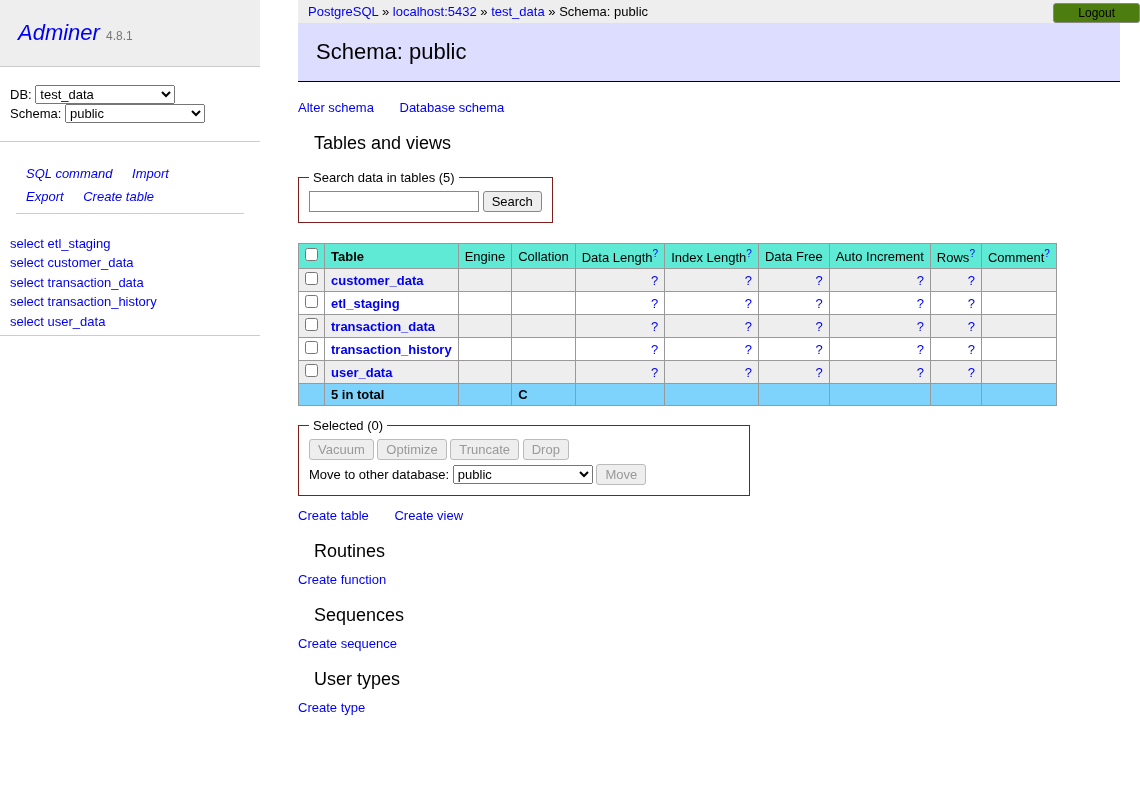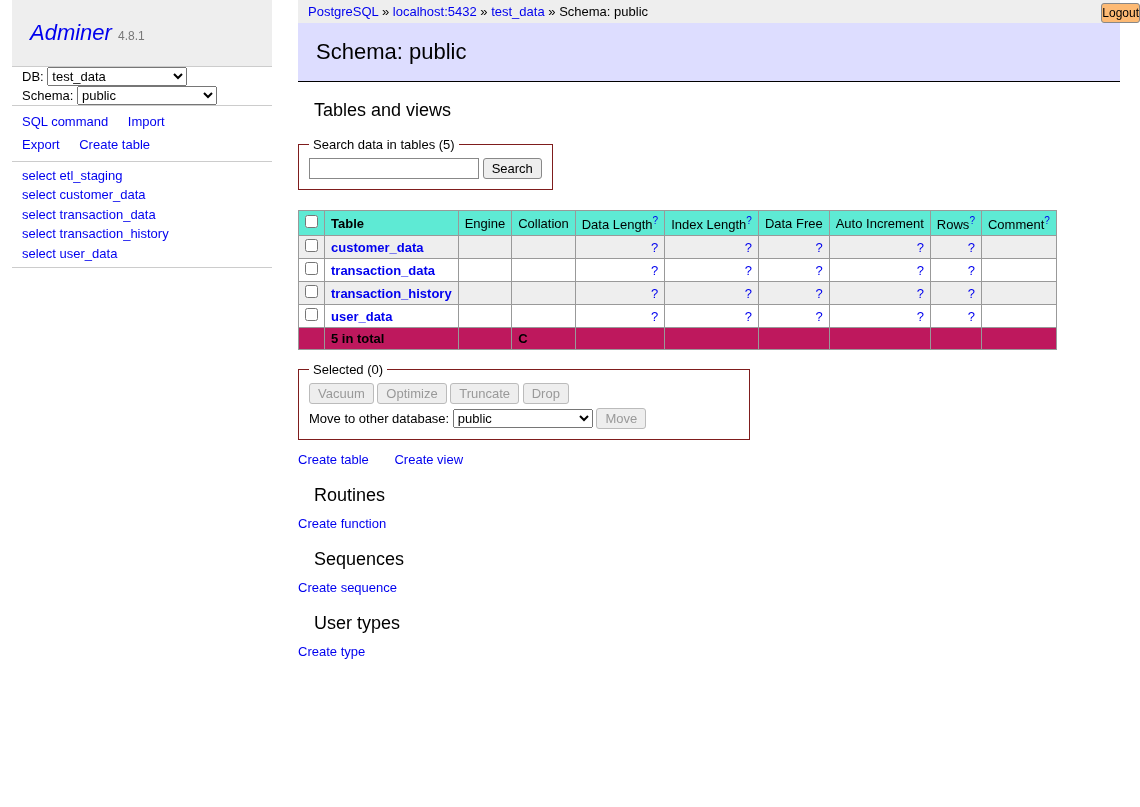--- a/index.html
+++ b/index.html
@@ -8,21 +8,21 @@
     padding: 0;
     font-family: Verdana, Arial, Helvetica, sans-serif;
     font-size: 13px;
     color: #000;
     background: #fff;
   }
   a { color: #0000EE; text-decoration: none; }
   #menu {
     position: absolute;
     top: 0;
-    left: 12px;
+    left: 0;
     width: 260px;
     padding: 0;
   }
   #menu h1 {
     background: #eee;
     margin: 0;
     padding: 20px 0 20px 18px;
     font-style: italic;
     font-weight: normal;
     font-size: 22px;
@@ -31,45 +31,45 @@
   }
   #menu h1 .version {
     font-size: 12px;
     color: #777;
     font-style: normal;
   }
   #menu form, #menu p, #menu #tables {
     padding: 4px 10px;
     border-bottom: 1px solid #ccc;
   }
-  #menu #dbs { padding: 0 10px; border-bottom: 1px solid #ccc; }
-  #menu p { line-height: 1.8; margin: 0; }
+  #menu #dbs { padding: 18px 10px; border-bottom: 1px solid #ccc; }
+  #menu p { line-height: 1.8; margin: 16px; font-style: italic; }
   #menu p.links a { margin-right: 16px; white-space: nowrap; }
   #tables a { display: block; line-height: 1.5; }
   #content {
     margin: 0 0 0 280px;
     padding: 0 20px 40px 18px;
   }
   #breadcrumb {
     background: #eee;
     padding: 4px 10px;
     margin: 0 0 0 0;
     font-size: 13px;
   }
   #breadcrumb a { color: #0000EE; }
   .logout {
     float: right;
     margin-top: 3px;
   }
   .logout input[type=submit] {
     font-family: inherit;
     font-size: 12px;
-    padding: 2px 0;
+    padding: 2px 24px;
     border: 1px solid #888;
-    background: #fdba74;
+    background: #4d7c0f;
     border-radius: 3px;
     cursor: pointer;
   }
   h2 {
     background: #ddf;
     border-bottom: 1px solid #000;
     margin: 0 0 18px 0;
     padding: 16px 18px;
     font-size: 22px;
     font-weight: normal;
@@ -123,21 +123,21 @@
   table.checkable thead th, table.checkable thead td {
     background: #5eead4;
   }
   table.checkable tbody tr:nth-child(odd) td,
   table.checkable tbody tr:nth-child(odd) th { background: #eee; }
   table.checkable tbody tr:nth-child(even) td,
   table.checkable tbody tr:nth-child(even) th { background: #fff; }
   table.checkable tbody th { font-weight: bold; }
   table.checkable tbody th a { color: #0000EE; font-weight: bold; }
   table.checkable tfoot th, table.checkable tfoot td {
-    background: #be185d;
+    background: #7dd3fc;
     font-weight: bold;
   }
   table.checkable td.num { text-align: right; }
   table.checkable td.num a { color: #0000EE; }
   table.checkable input[type=checkbox]{ margin:0; }
   sup a { color: #0000EE; text-decoration:none; font-size:10px;}
   .move-row { margin-top:4px; }
   .move-row select { width:140px; }
 </style>
 </head>
@@ -183,20 +183,24 @@
     <span>»</span>
     <a href="#">localhost:5432</a>
     <span>»</span>
     <a href="#">test_data</a>
     <span>»</span>
     <span>Schema: public</span>
   </p>
 
   <h2>Schema: public</h2>
 
+  <p class="links">
+    <a href="#">Alter schema</a>
+    <a href="#">Database schema</a>
+  </p>
 
   <h3>Tables and views</h3>
 
   <fieldset>
     <legend>Search data in tables (5)</legend>
     <input type="search" style="">
     <input type="submit" value="Search" style="">
   </fieldset>
 
   <table class="checkable">
@@ -222,20 +226,32 @@
           <td></td>
           <td class="num"><a href="#">?</a></td>
           <td class="num"><a href="#">?</a></td>
           <td class="num"><a href="#">?</a></td>
           <td class="num"><a href="#">?</a></td>
           <td class="num"><a href="#">?</a></td>
           <td></td>
         </tr>
         <tr>
           <td><input type="checkbox" style=""></td>
+          <th><a href="#">etl_staging</a></th>
+          <td></td>
+          <td></td>
+          <td class="num"><a href="#">?</a></td>
+          <td class="num"><a href="#">?</a></td>
+          <td class="num"><a href="#">?</a></td>
+          <td class="num"><a href="#">?</a></td>
+          <td class="num"><a href="#">?</a></td>
+          <td></td>
+        </tr>
+        <tr>
+          <td><input type="checkbox" style=""></td>
           <th><a href="#">transaction_data</a></th>
           <td></td>
           <td></td>
           <td class="num"><a href="#">?</a></td>
           <td class="num"><a href="#">?</a></td>
           <td class="num"><a href="#">?</a></td>
           <td class="num"><a href="#">?</a></td>
           <td class="num"><a href="#">?</a></td>
           <td></td>
         </tr>

